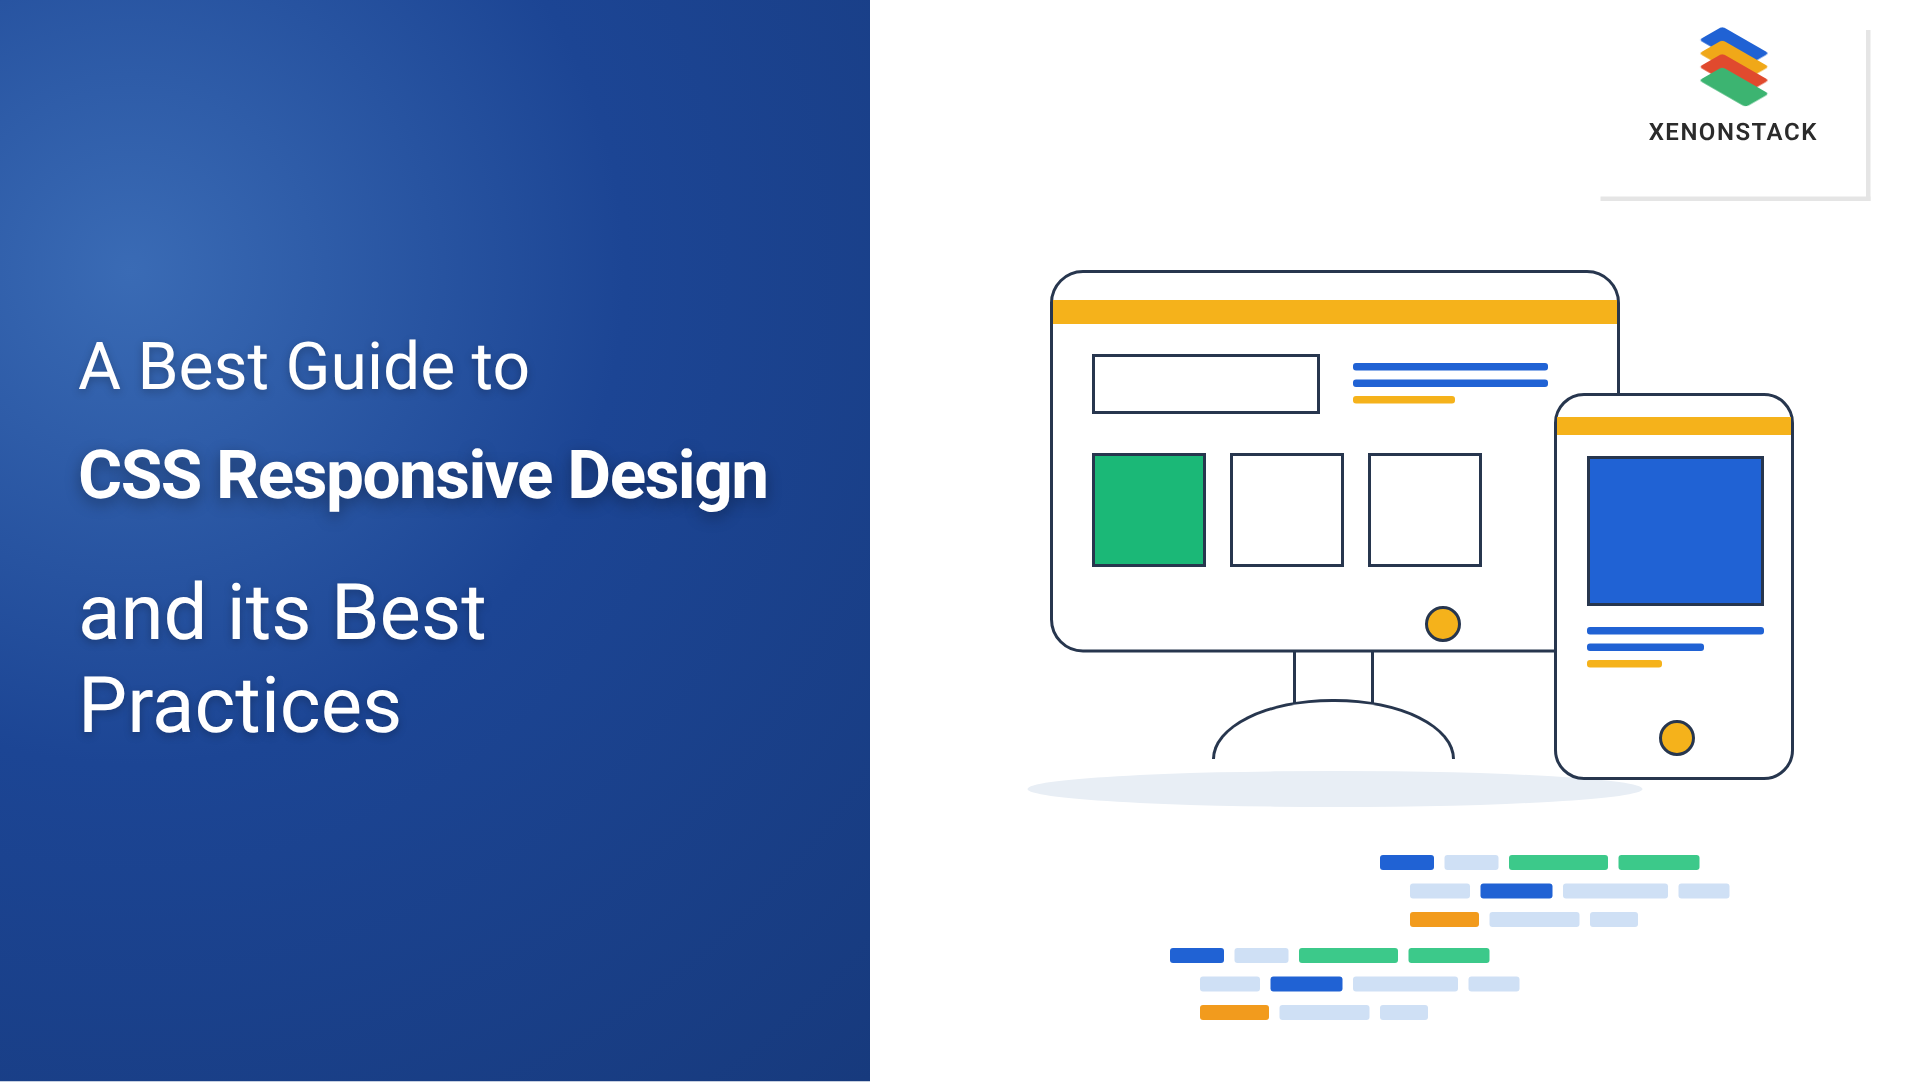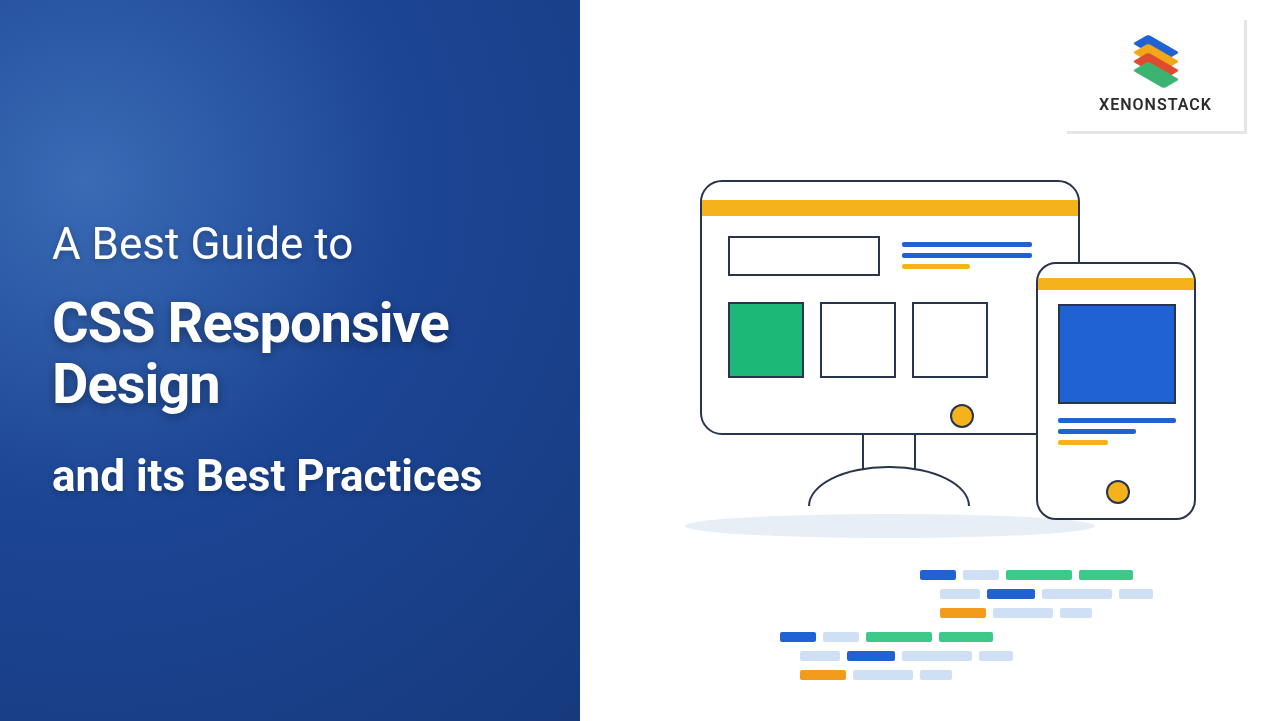--- a/index.html
+++ b/index.html
@@ -9,31 +9,31 @@
   width: 580px;
   height: 100%;
   background: radial-gradient(circle at 15% 25%, #3a6bb5 0%, #1c4594 45%, #173a7d 100%);
   display: flex;
   flex-direction: column;
   justify-content: center;
   padding: 0 50px 0 52px;
   color: #fff;
 }
 .heading-pre { font-size: 44px; font-weight: 400; line-height: 1.2; margin-bottom: 22px; text-shadow: 0 2px 6px rgba(0,0,0,.25); }
-.heading-main { font-size: 56px; font-weight: 700; line-height: 1.08; letter-spacing: -1px; margin-bottom: 36px; text-shadow: 0 3px 10px rgba(0,0,0,.35); }
-.heading-post { font-size: 44px; font-weight: 700; line-height: 1.2; text-shadow: 0 2px 6px rgba(0,0,0,.25); }
+.heading-main { font-size: 45px; font-weight: 700; line-height: 1.08; letter-spacing: -1px; margin-bottom: 36px; text-shadow: 0 3px 10px rgba(0,0,0,.35); }
+.heading-post { font-size: 52px; font-weight: 400; line-height: 1.2; text-shadow: 0 2px 6px rgba(0,0,0,.25); }
 .right-panel { flex: 1; height: 100%; background: #fff; position: relative; }
 
 .logo-box {
   position: absolute; top: 20px; right: 34px;
   width: 180px; height: 114px;
   background: #fff;
   border-bottom: 3px solid #e5e5e5;
   border-right: 3px solid #e5e5e5;
-  display: flex; flex-direction: column; align-items: center; justify-content: center;
+  display: flex; flex-direction: column; align-items: center; justify-content: flex-start;
   gap: 10px;
 }
 .logo-layers { width: 44px; height: 48px; position: relative; }
 .layer { position: absolute; left: 50%; width: 44px; height: 22px; transform: translateX(-50%) rotateX(55deg) rotateZ(45deg); border-radius: 3px; }
 .layer.l1 { top: 0; background: #2062d4; }
 .layer.l2 { top: 9px; background: #f0a818; }
 .layer.l3 { top: 18px; background: #e04a2e; }
 .layer.l4 { top: 27px; background: #3cb471; }
 .logo-text { font-size: 16px; font-weight: 600; letter-spacing: 1px; color: #2b2b2b; }
 

